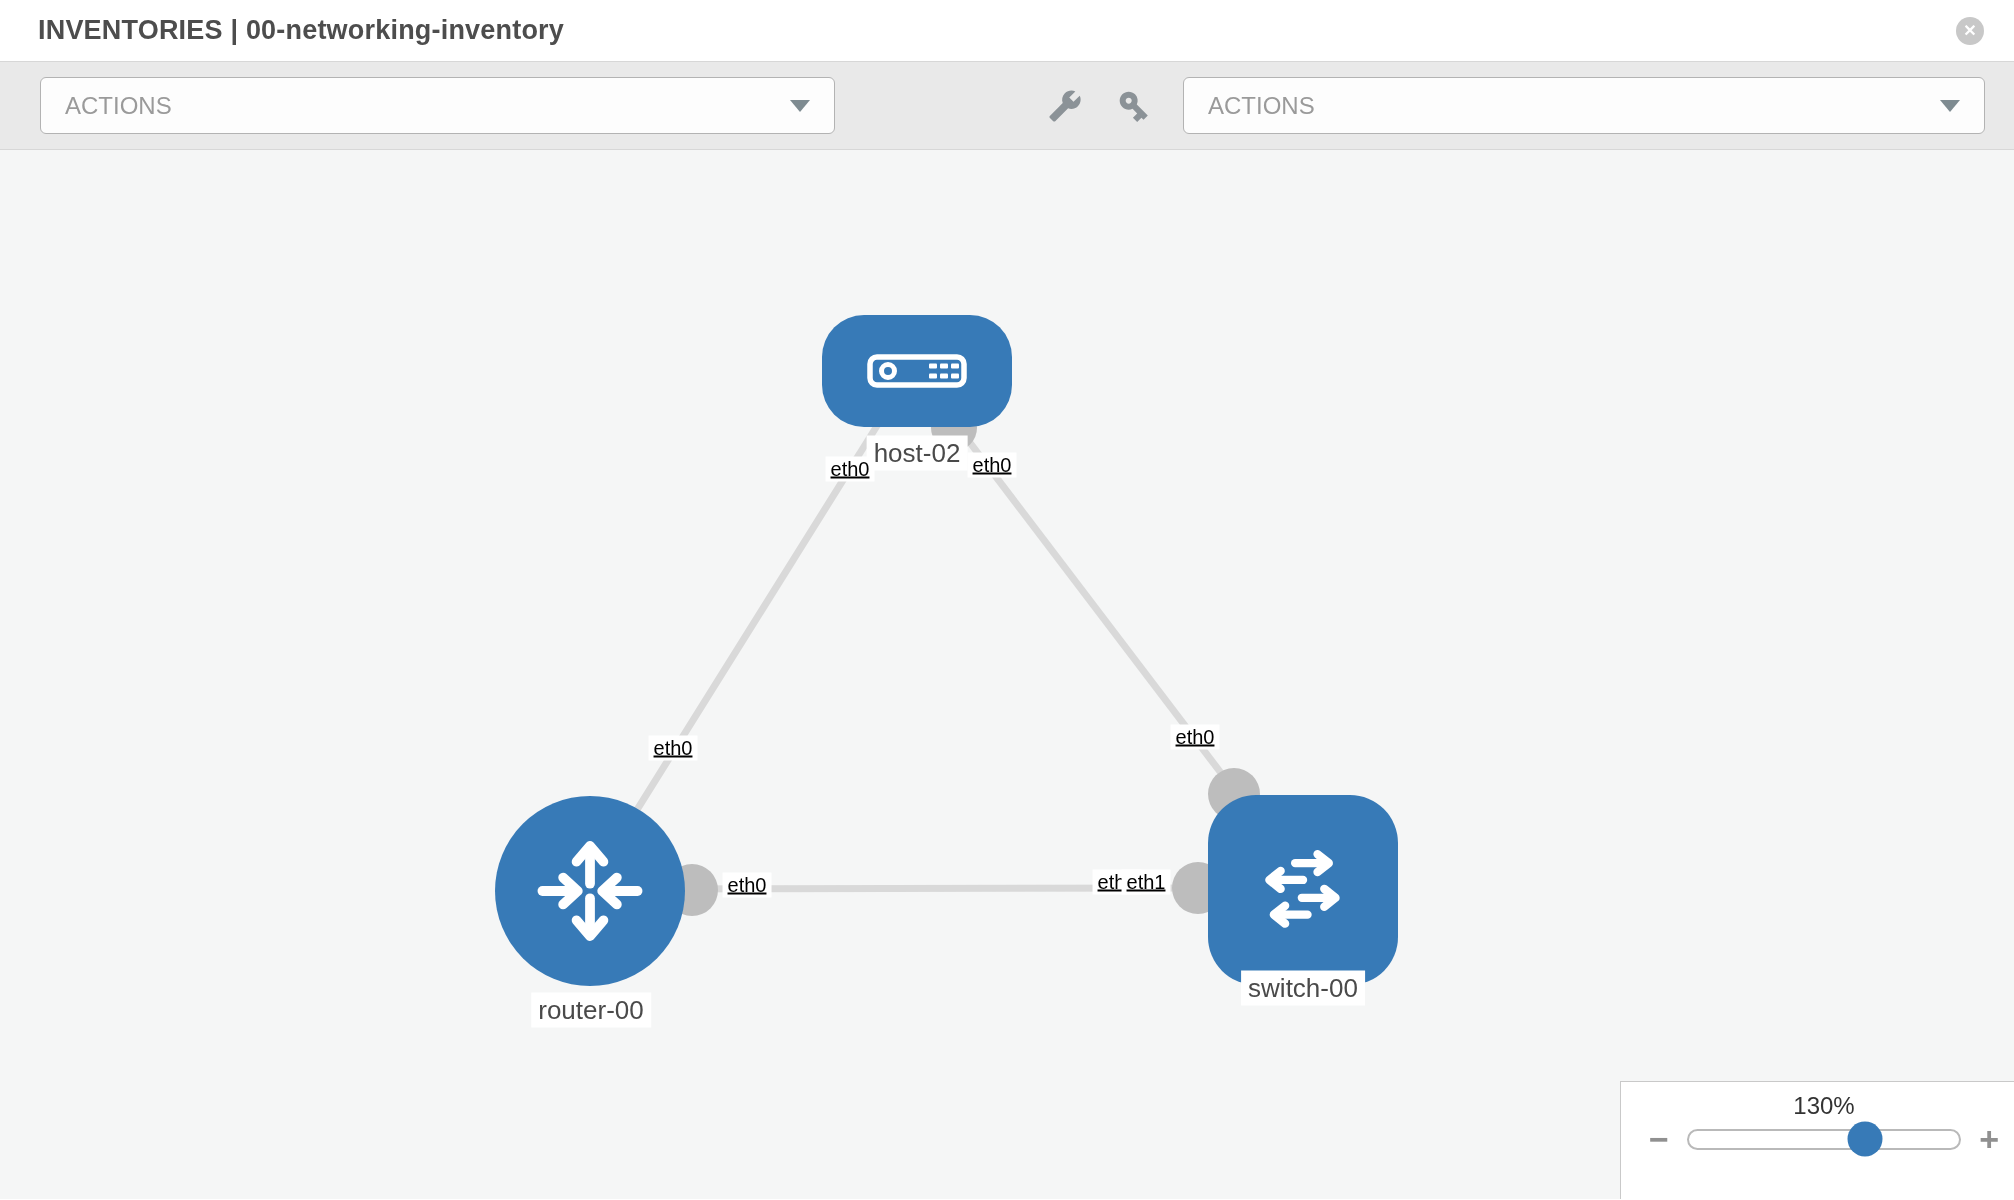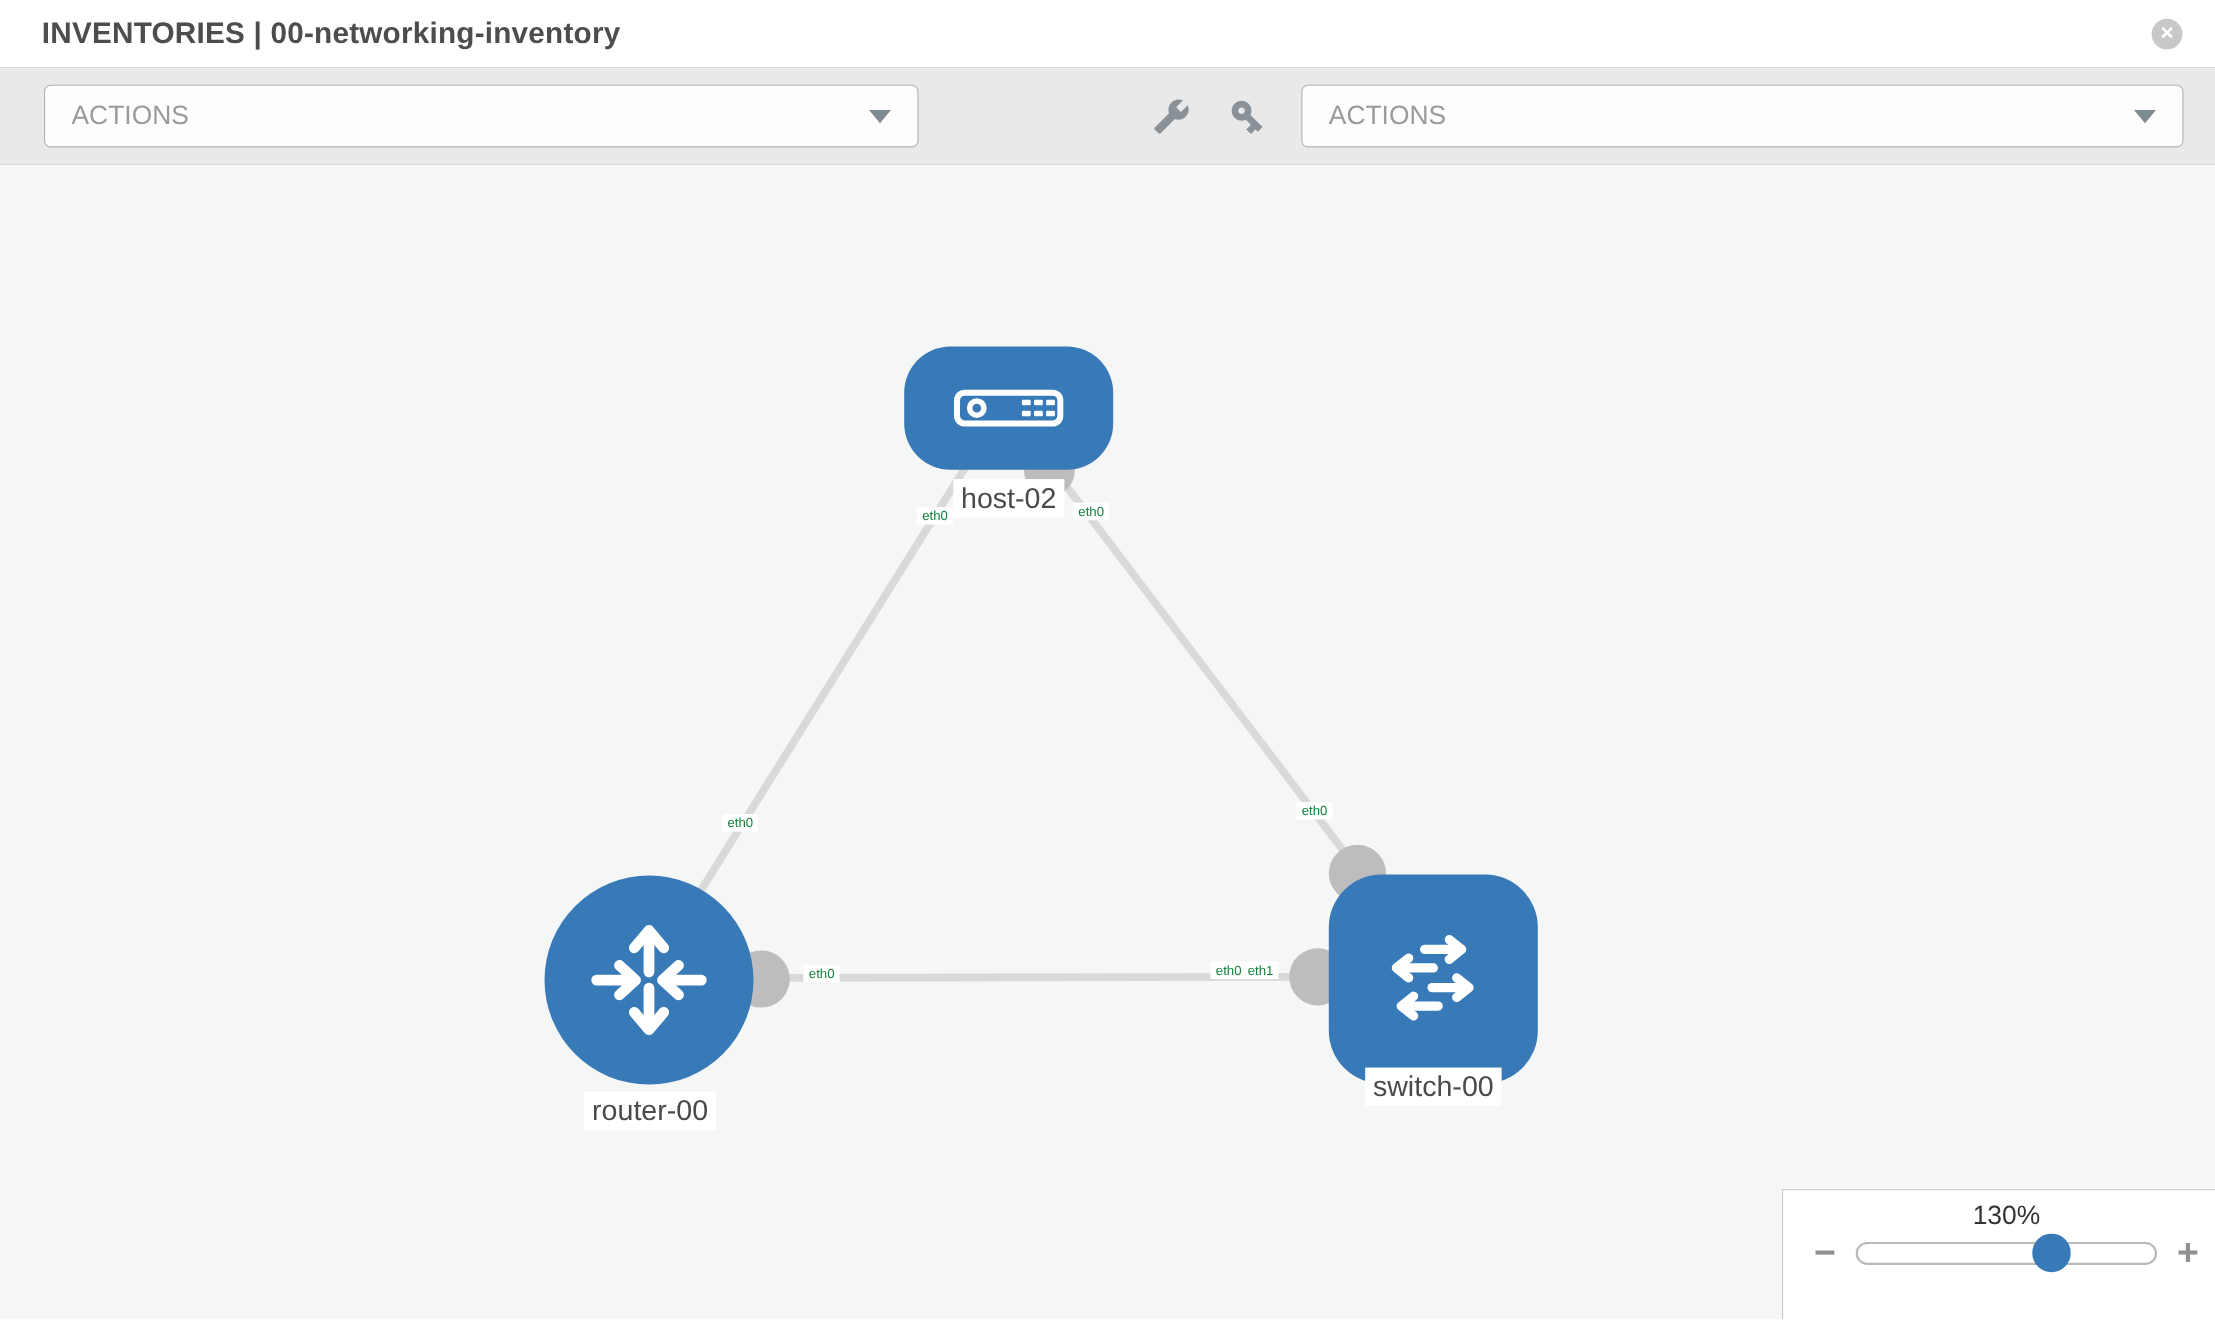--- a/index.html
+++ b/index.html
@@ -32,21 +32,21 @@
 
   
   .canvas { position:relative; width:2014px; height:1049px; background:#f5f6f6; overflow:hidden; }
   #link-layer { position:absolute; left:0; top:0; }
   .node { position:absolute; background:var(--node-blue,#377ab7);
           display:flex; align-items:center; justify-content:center; cursor:grab; }
   .node svg { display:block; }
   .node-label { position:absolute; transform:translate(-50%,-50%); background:#fff;
                 color:#4a4a4a; font-size:26px; padding:2px 7px; white-space:nowrap; }
   .iface-label { position:absolute; transform:translate(-50%,-50%); background:#fff;
-                 color:#15803d; font-size:12px; padding:1px 5px; white-space:nowrap; }
+                 color:#000000; font-size:20px; padding:1px 5px; white-space:nowrap;text-decoration:underline; }
 
   
   .zoom-panel { position:absolute; left:1620px; top:931px; width:396px; height:121px;
                 background:#fff; border:1px solid #c9c9c9; padding:10px 16px 0 28px; }
   .zoom-level { text-align:center; font-size:24px; color:#333; height:26px; }
   .zoom-row { display:flex; align-items:center; gap:18px; margin-top:4px; }
   .zoom-btn { color:#909090; font-size:34px; font-weight:bold; line-height:1; cursor:pointer;
               user-select:none; }
   .zoom-track { position:relative; flex:1; height:21px; background:#fff;
                 border:2px solid #b9b9b9; border-radius:11px; cursor:pointer; }

